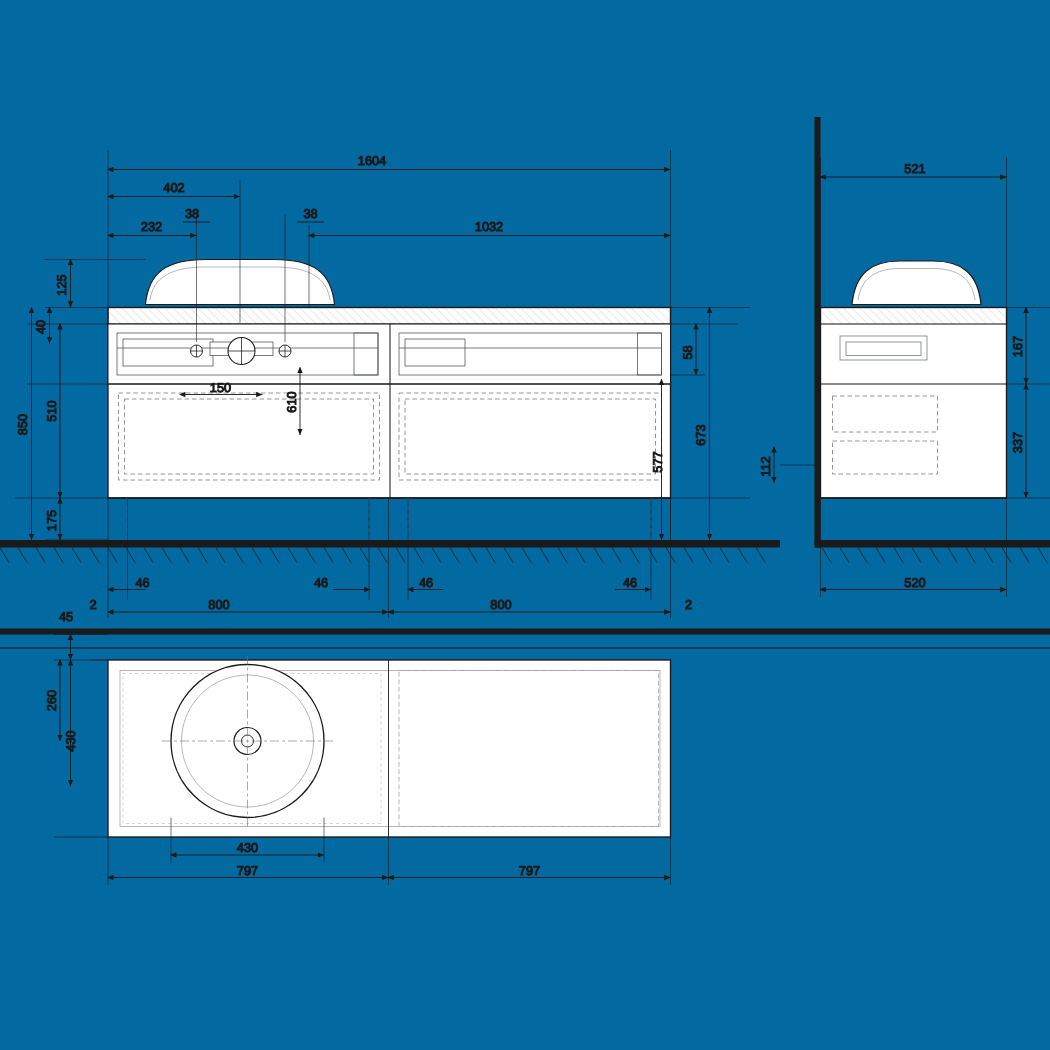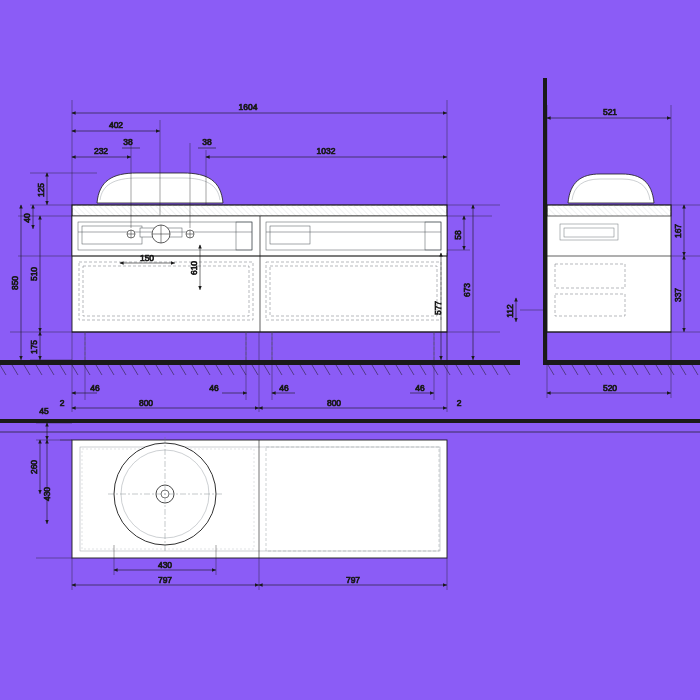--- a/index.html
+++ b/index.html
@@ -1,17 +1,17 @@
 <!DOCTYPE html>
 <html><head>
 <meta charset="utf-8">
 <style>
   html,body{margin:0;padding:0;background:#ffffff;}
   body{width:700px;height:700px;font-family:"Liberation Sans",sans-serif;}
-  #stage{position:relative;width:700px;height:700px;overflow:hidden;background:#8b5cf6;}
+  #stage{position:relative;width:700px;height:700px;overflow:hidden;background:#0369a1;}
   svg{display:block;}
   .dim-text{font-family:"Liberation Sans",sans-serif;font-size:8.5px;fill:#111;}
 </style>
 </head>
 <body>
 
 <div id="stage">
 <svg width="700" height="700" viewBox="0 0 700 700">
   <defs>
     <pattern id="hatchA" width="6" height="6" patternUnits="userSpaceOnUse" patternTransform="rotate(45)">

